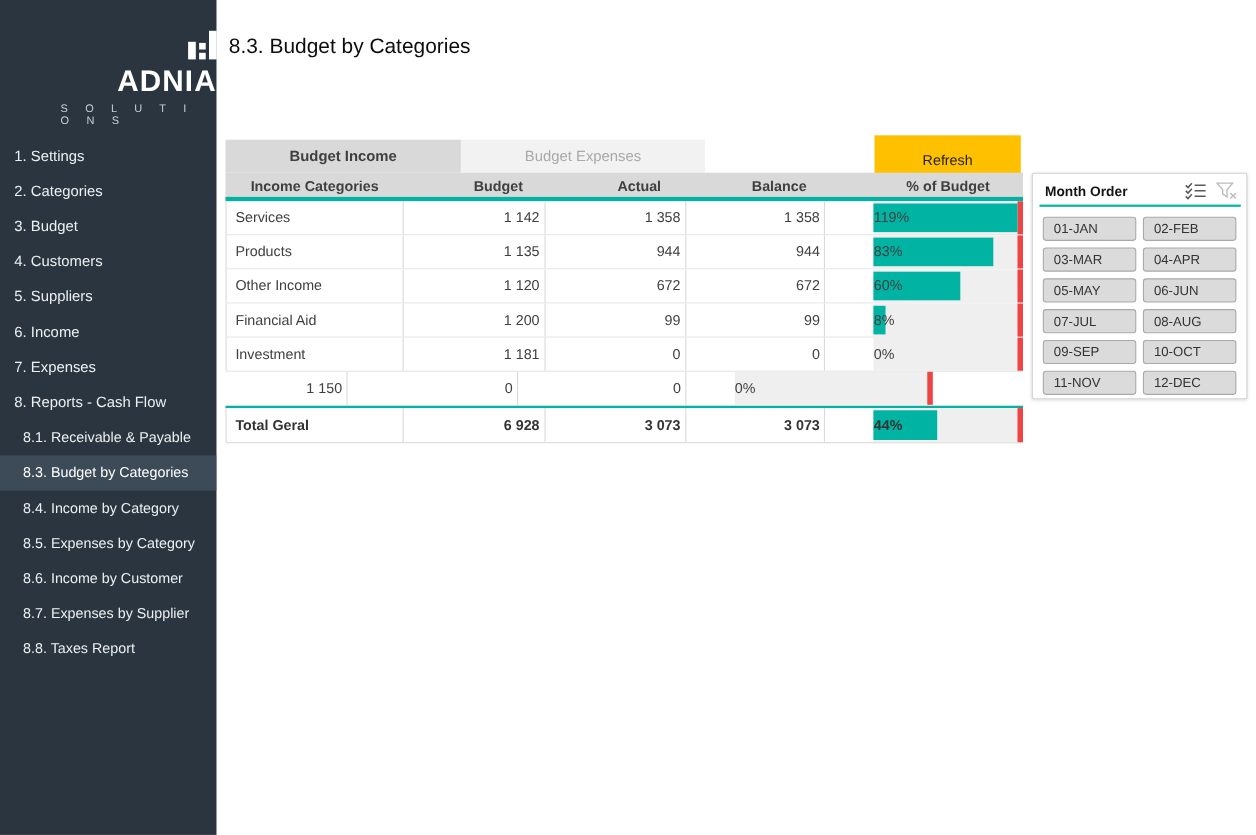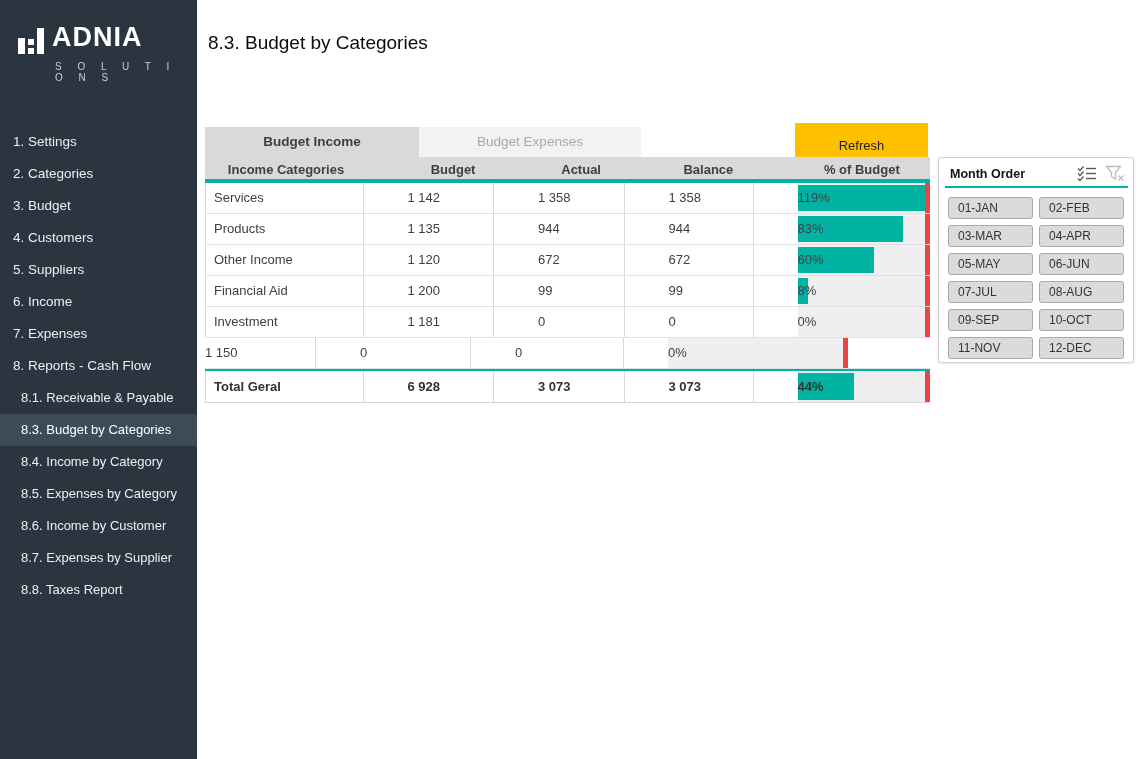--- a/index.html
+++ b/index.html
@@ -10,21 +10,21 @@
     position: relative;
     overflow: hidden;
   }
 
   
   .sidebar {
     position: absolute; left: 0; top: 0; width: 197px; height: 759px;
     background: #2B3540;
   }
   .logo { padding: 20px 0 0 18px; }
-  .logo-row { display: flex; align-items: center; gap: 8px; }
+  .logo-row { display: flex; align-items: flex-end; gap: 8px; flex-direction: column; }
   .logo-icon { display: flex; align-items: flex-end; gap: 3px; height: 34px; }
   .logo-bar1 { width: 7px; height: 16px; background: #fff; }
   .logo-dots { display: flex; flex-direction: column; gap: 3px; }
   .logo-dots span { width: 6px; height: 6px; background: #fff; display: block; }
   .logo-bar2 { width: 7px; height: 26px; background: #fff; }
   .logo-brand {
     color: #fff; font-size: 27px; font-weight: 800; letter-spacing: 1px; line-height: 0.92;
   }
   .logo-sub {
     color: #C9CED4; font-size: 10px; letter-spacing: 6.5px; margin: 7px 0 16px 37px;
@@ -62,21 +62,21 @@
   }
   .thead > div { line-height: 26px; text-align: center; }
   .c1 { width: 214px; } .c2 { width: 111px; } .c3 { width: 111px; }
   .c4 { width: 109px; } .c5 { width: 180px; }
   .drow {
     height: 31px; background: #fff; border-bottom: 1px solid #E2E2E2;
     font-size: 13px; color: #404040;
   }
   .drow > div { line-height: 30px; }
   .cell-cat { padding-left: 8px; border-left: 1px solid #D9D9D9; border-right: 1px solid #D9D9D9; }
-  .cell-num { padding-right: 20px; border-right: 1px solid #D9D9D9; }
+  .cell-num { text-align: right; padding-right: 4px; border-right: 1px solid #D9D9D9; }
   .cell-pct { position: relative; background: #EFEFEF; border-right: 5px solid #ef4444; text-align: left; }
   .bar { position: absolute; left: 0; top: 2px; bottom: 2px; background: #00B3A2; }
   .pct-label { position: relative; z-index: 1; }
   .trow.total {
     height: 34px; border-top: 2px solid #00B3A2; border-bottom: 1px solid #D9D9D9;
     font-weight: bold; background: #fff; font-size: 13px; color: #333;
   }
   .trow.total > div { line-height: 32px; }
 
   

